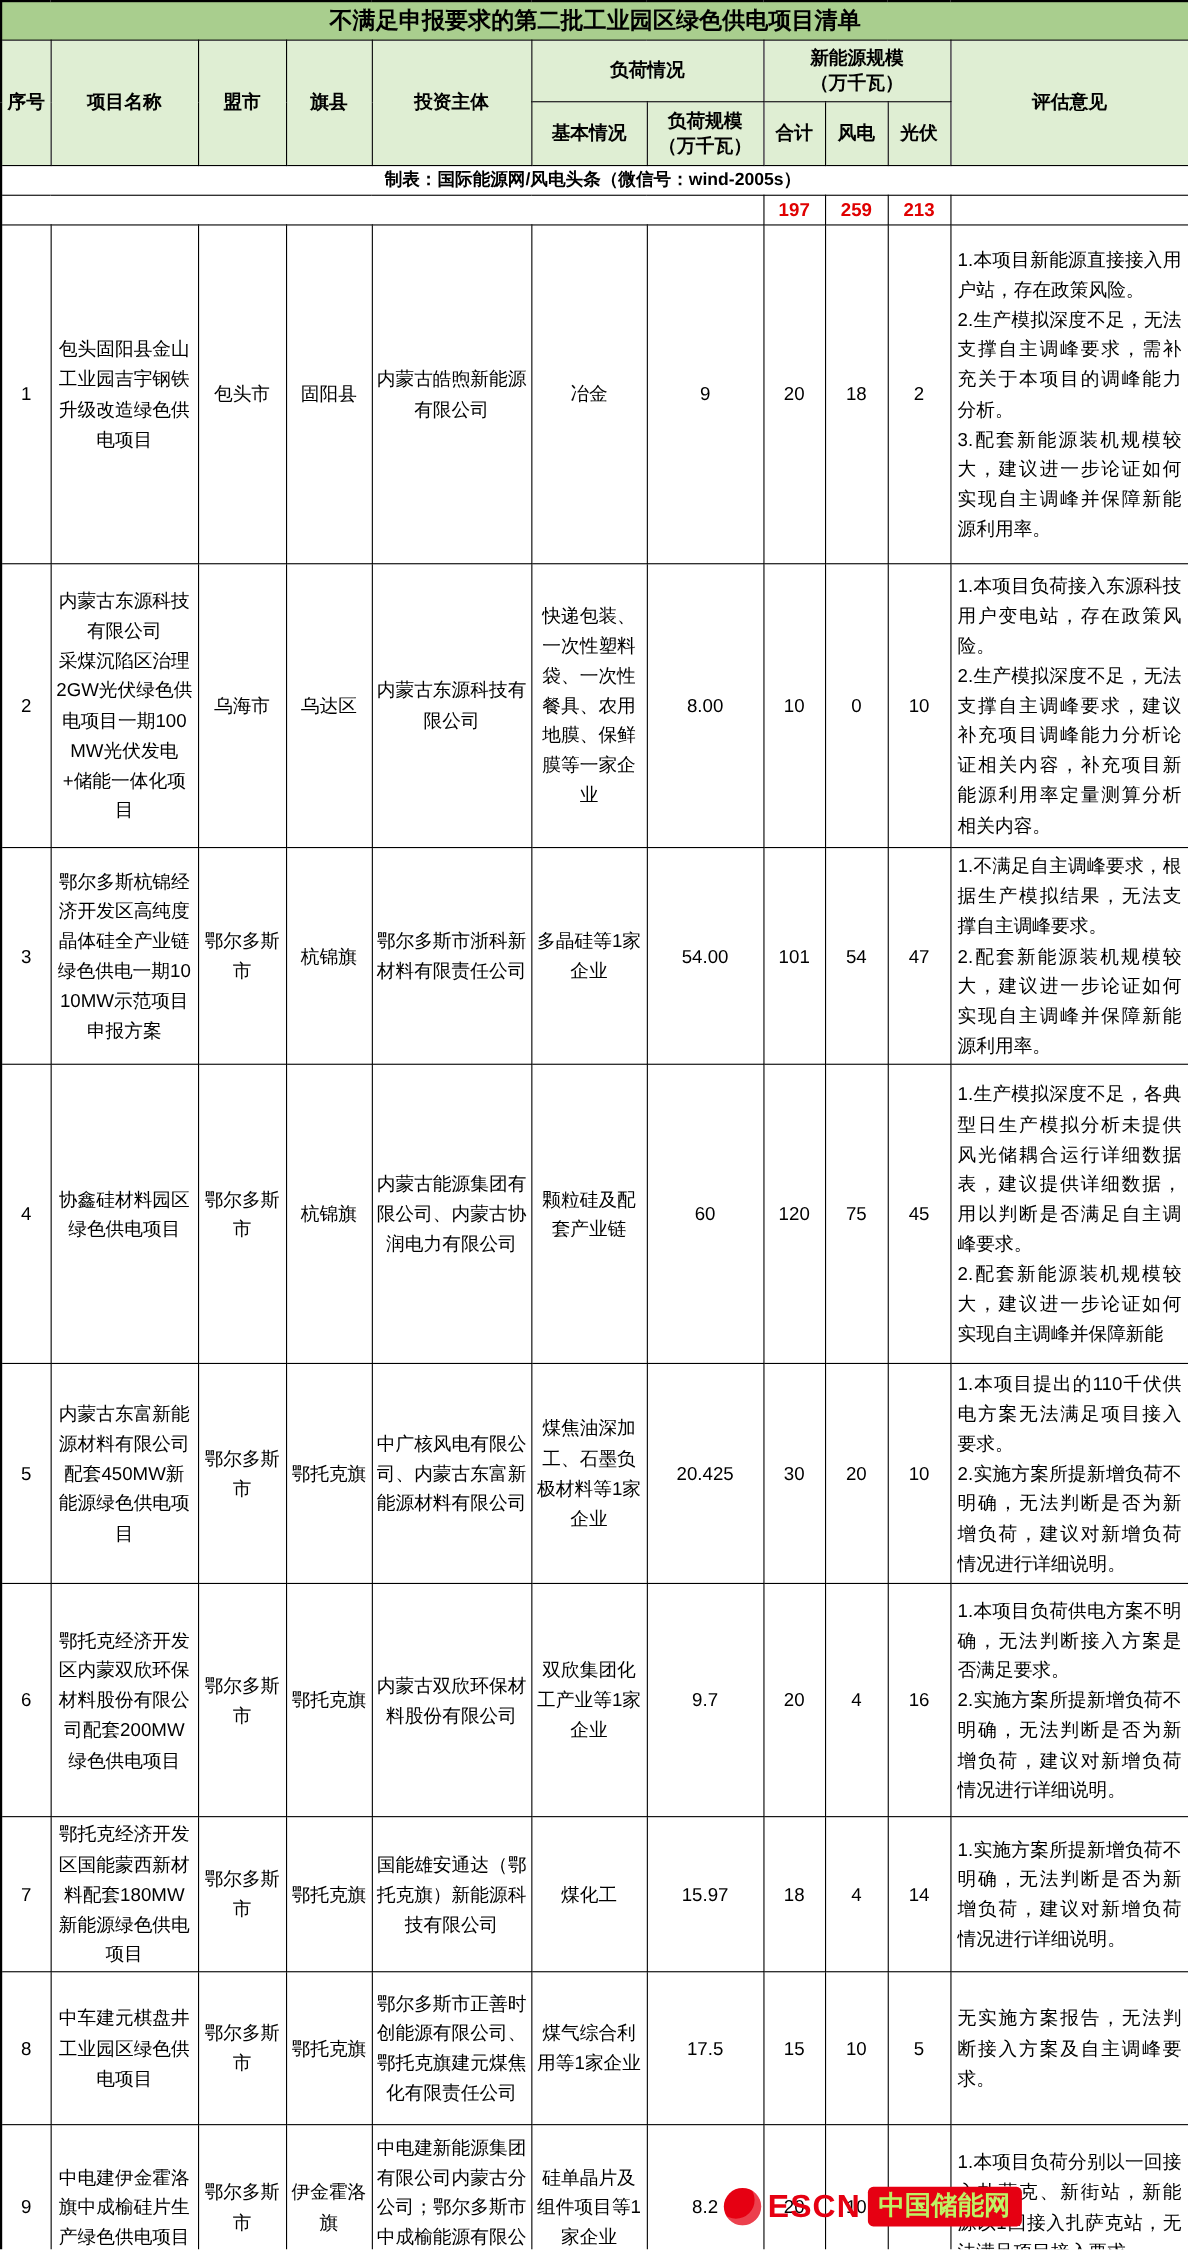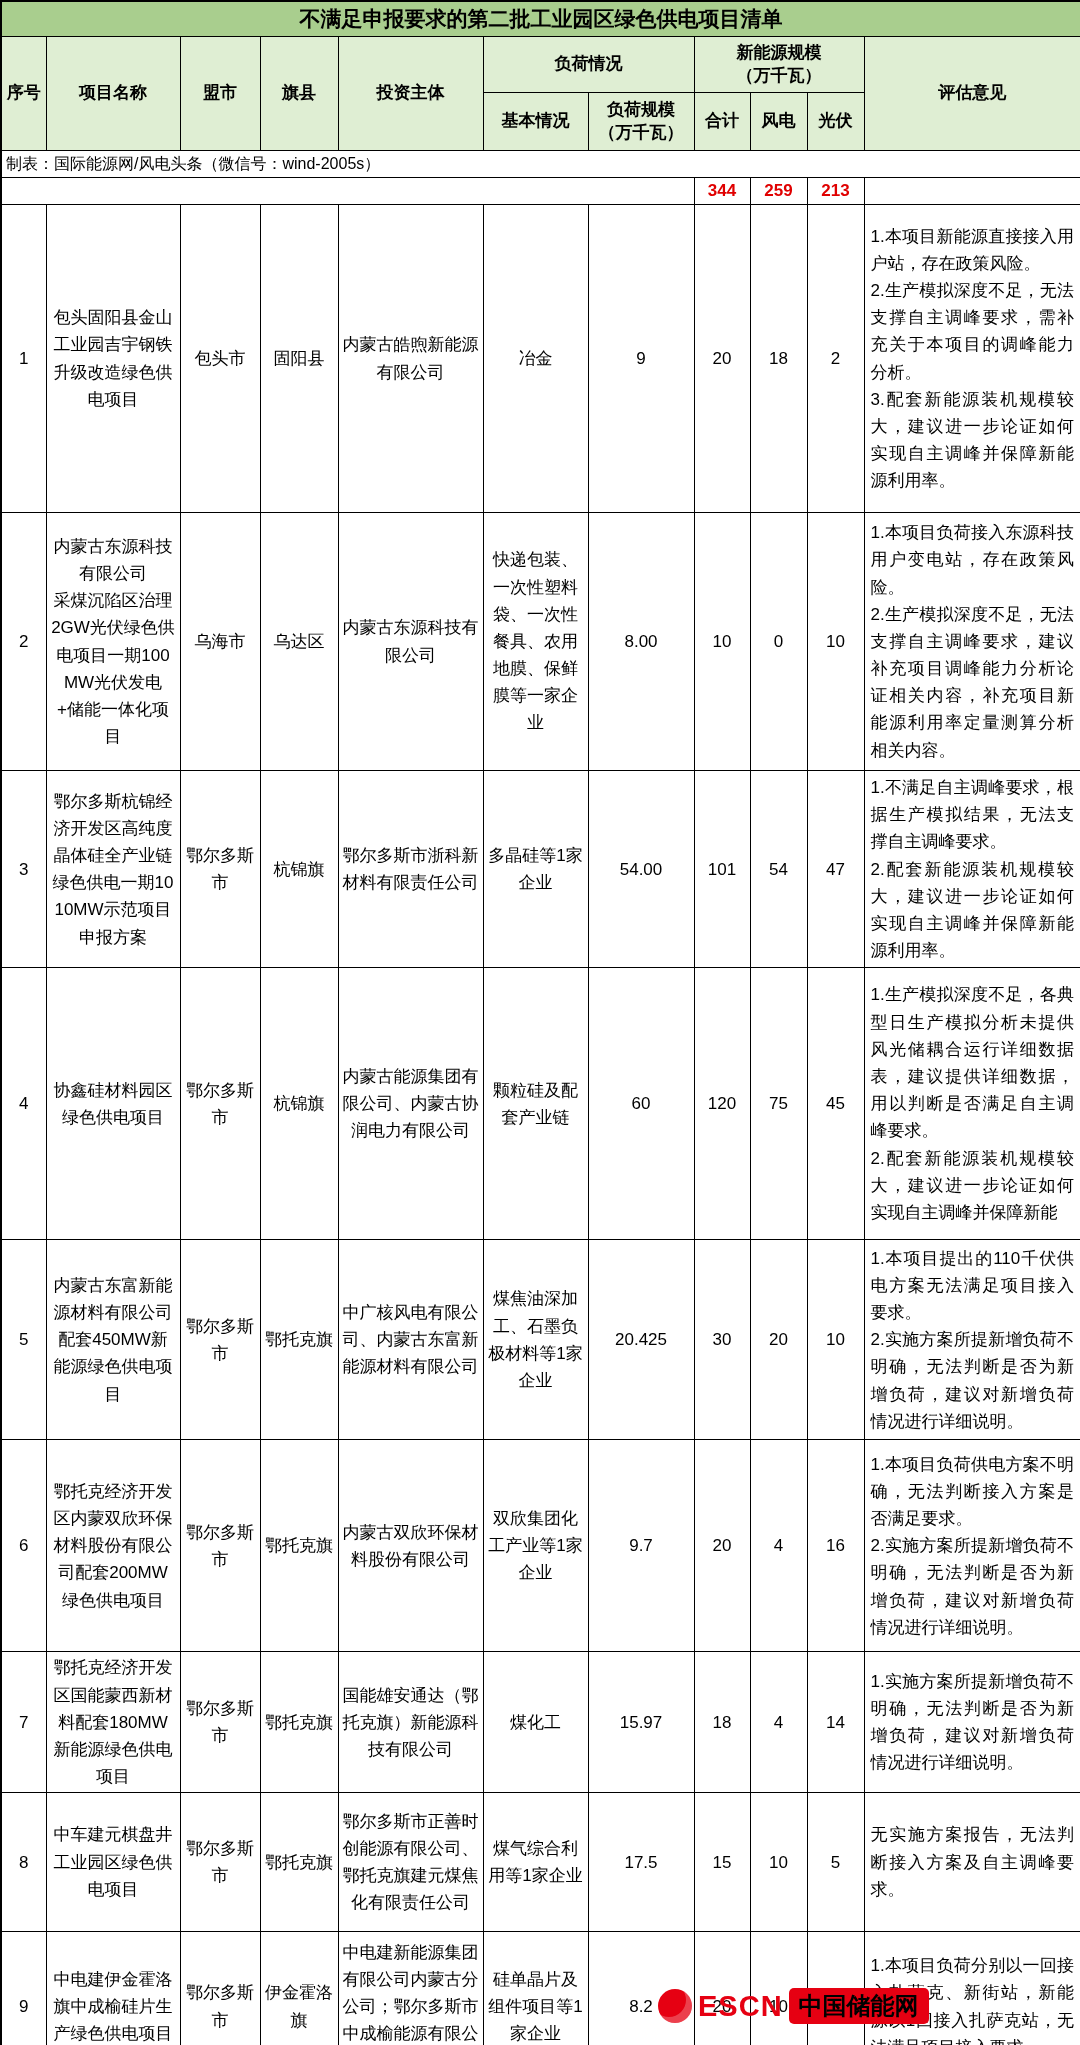--- a/index.html
+++ b/index.html
@@ -18,21 +18,21 @@
   }
   .title-cell {
     background:#a9ce8e; font-weight:bold; font-size:21px; height:30px;
     line-height:1.2;
   }
   th {
     background:#dfeed3; font-weight:bold; font-size:17px;
     white-space:pre-line; line-height:1.35;
   }
   .credit-cell {
-    text-align:left; font-size:16px; font-weight:normal; height:22px;
+    text-align:center; font-size:16px; font-weight:bold; height:22px;
     padding-right:8px; background:#fff; line-height:1.2;
   }
   tr.totals-row td { height:22px; line-height:1.2; }
   .red-num { color:#e00000; font-weight:bold; }
   .c-pre { white-space:pre-line; }
   td.eval {
     text-align:justify; text-align-last:left; white-space:pre-line;
     padding:3px 6px;
   }
   
@@ -43,21 +43,21 @@
   .wm-dot {
     width:34px; height:34px; border-radius:50%;
     background:#e60012; flex:0 0 auto;
     box-shadow:inset -6px -6px 0 rgba(255,255,255,0.25);
   }
   .wm-escn {
     color:#e60012; font-weight:bold; font-size:29px; letter-spacing:1px;
     line-height:1;
   }
   .wm-badge {
-    background:#e60012; color:#000000; font-weight:bold; font-size:24px;
+    background:#e60012; color:#bef264; font-weight:bold; font-size:24px;
     padding:4px 10px; border-radius:5px; line-height:1.2; white-space:nowrap;
   }
 </style>
 </head>
 <body>
 
 <div class="page">
   <table class="main">
     <colgroup>
       <col style="width:45px">
@@ -93,21 +93,21 @@
 （万千瓦）</th>
         <th>合计</th>
         <th>风电</th>
         <th>光伏</th>
       </tr>
       <tr>
         <td class="credit-cell" colspan="11">制表：国际能源网/风电头条（微信号：wind-2005s）</td>
       </tr>
       <tr class="totals-row">
         <td colspan="7"></td>
-        <td class="red-num">344</td>
+        <td class="red-num">197</td>
         <td class="red-num">259</td>
         <td class="red-num">213</td>
         <td></td>
       </tr>
     <tr style="height: 308px;">
       <td>1</td>
       <td class="c-pre">包头固阳县金山工业园吉宇钢铁升级改造绿色供电项目</td>
       <td>包头市</td>
       <td>固阳县</td>
       <td class="c-pre">内蒙古皓煦新能源有限公司</td>

